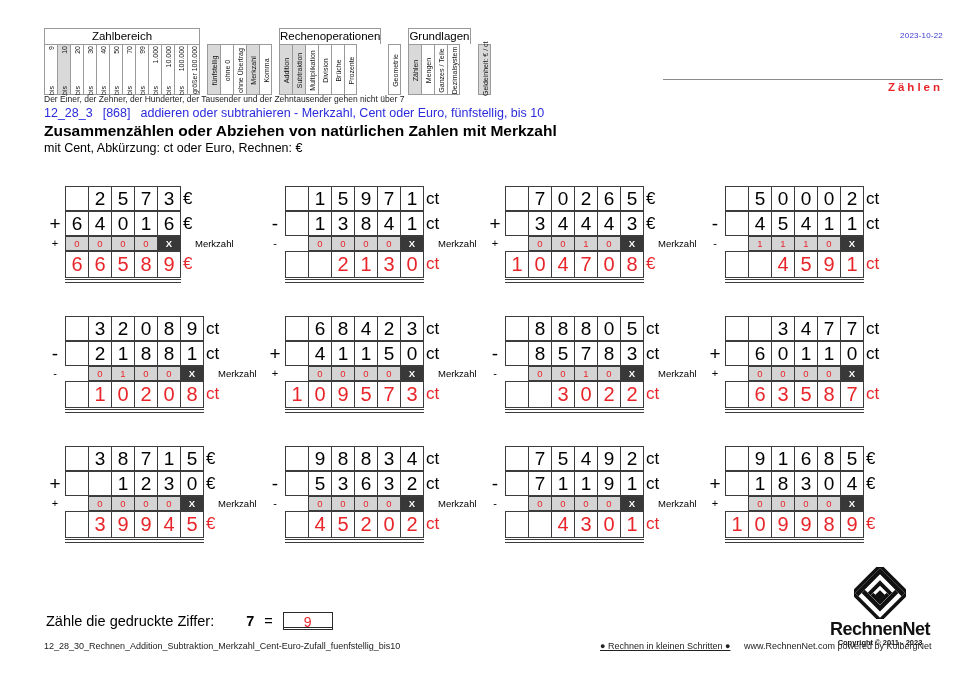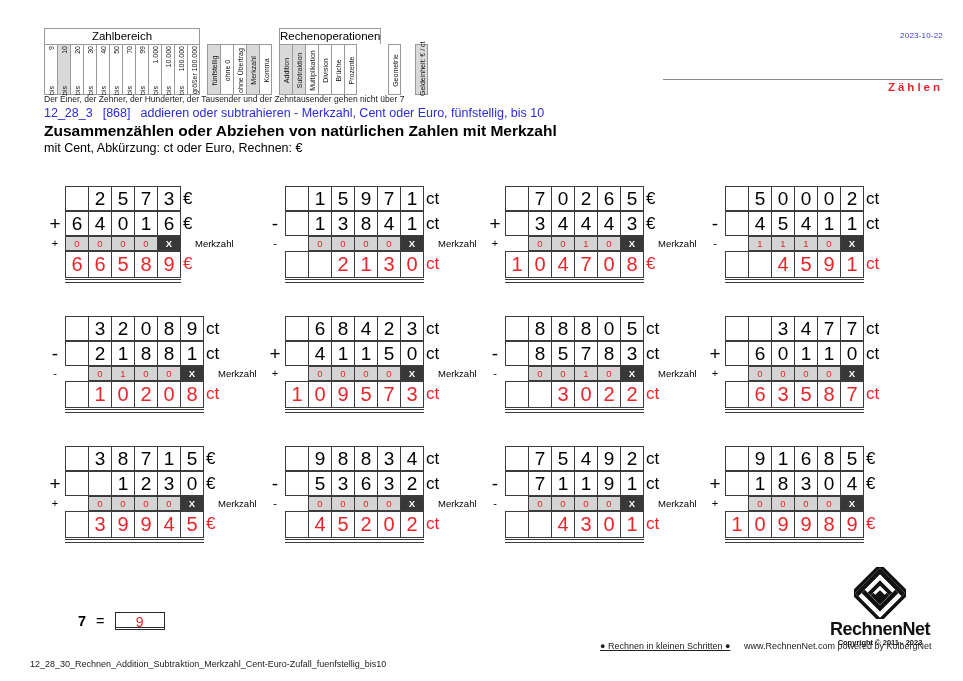--- a/index.html
+++ b/index.html
@@ -323,25 +323,24 @@
     border: 1px solid #2b2b2b;
     border-bottom: 3px double #2b2b2b;
     text-align: center;
     line-height: 18px;
     color: #e8252a;
     font-size: 14px;
     box-sizing: border-box;
   }
   #file-name {
     position: absolute;
-    left: 30px;
+    left: 44px;
     top: 641px;
     font-size: 9px;
     color: #222;
-    margin-top: 18px;
   }
   #foot-slogan {
     position: absolute;
     left: 600px;
     top: 641px;
     font-size: 9px;
     color: #222;
     white-space: nowrap;
     text-decoration: underline;
   }
@@ -486,20 +485,37 @@
     <div class="cat-gap"></div>
     <div class="cat-group">
       <div class="cat-group-title notitle">&nbsp;</div>
       <div class="cat-cols">
         <div class="cat-col last-in-group single">
           <div class="vsingle">Geometrie</div>
         </div>
       </div>
     </div>
     <div class="cat-gap"></div>
+    <div class="cat-group">
+      <div class="cat-group-title">Grundlagen</div>
+      <div class="cat-cols">
+        <div class="cat-col hl single">
+          <div class="vsingle">Zählen</div>
+        </div>
+        <div class="cat-col single">
+          <div class="vsingle">Mengen</div>
+        </div>
+        <div class="cat-col single">
+          <div class="vsingle">Ganzes / Teile</div>
+        </div>
+        <div class="cat-col last-in-group single">
+          <div class="vsingle">Dezimalsystem</div>
+        </div>
+      </div>
+    </div>
     <div class="cat-gap"></div>
     <div class="cat-group">
       <div class="cat-group-title notitle">&nbsp;</div>
       <div class="cat-cols">
         <div class="cat-col hl last-in-group single">
           <div class="vsingle">Geldeinheit: € / ct</div>
         </div>
       </div>
     </div>
   </div>
@@ -1147,20 +1163,21 @@
             </div>
             <div class="double-rule"></div>
           </div>
           <div class="unit res">€</div>
         </div>
       </div>
     </div>
   </div>
 
 <div id="count-line">
+  <span id="count-label">Zähle die gedruckte Ziffer:</span>
   <span id="count-digit">7</span>
   <span id="count-eq">=</span>
   <span id="count-box">9</span>
 </div>
 
 <div id="file-name">12_28_30_Rechnen_Addition_Subtraktion_Merkzahl_Cent-Euro-Zufall_fuenfstellig_bis10</div>
 <div id="foot-slogan">● Rechnen in kleinen Schritten ●</div>
 <div id="foot-url">www.RechnenNet.com powered by KolbergNet</div>
 
 <div id="logo-block">

